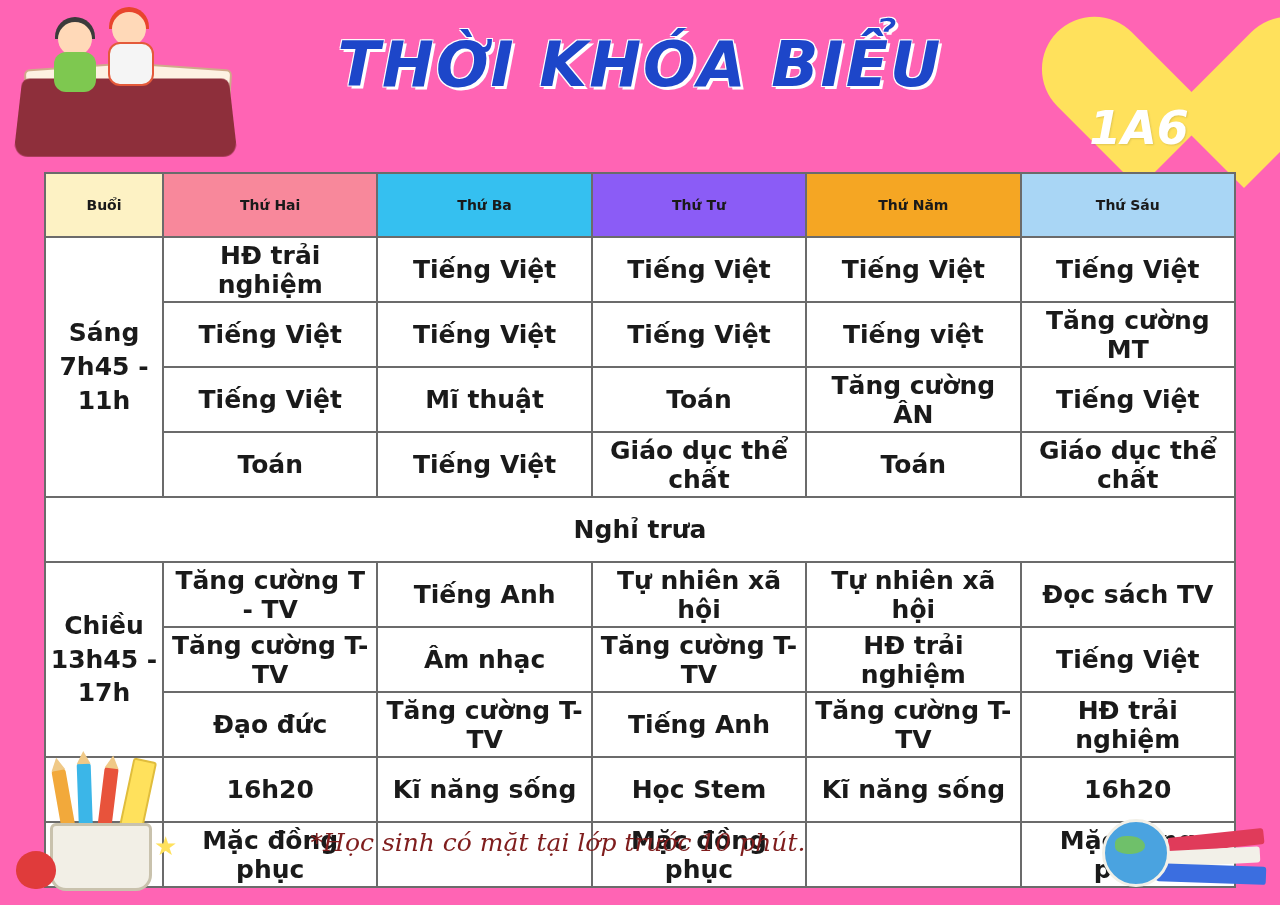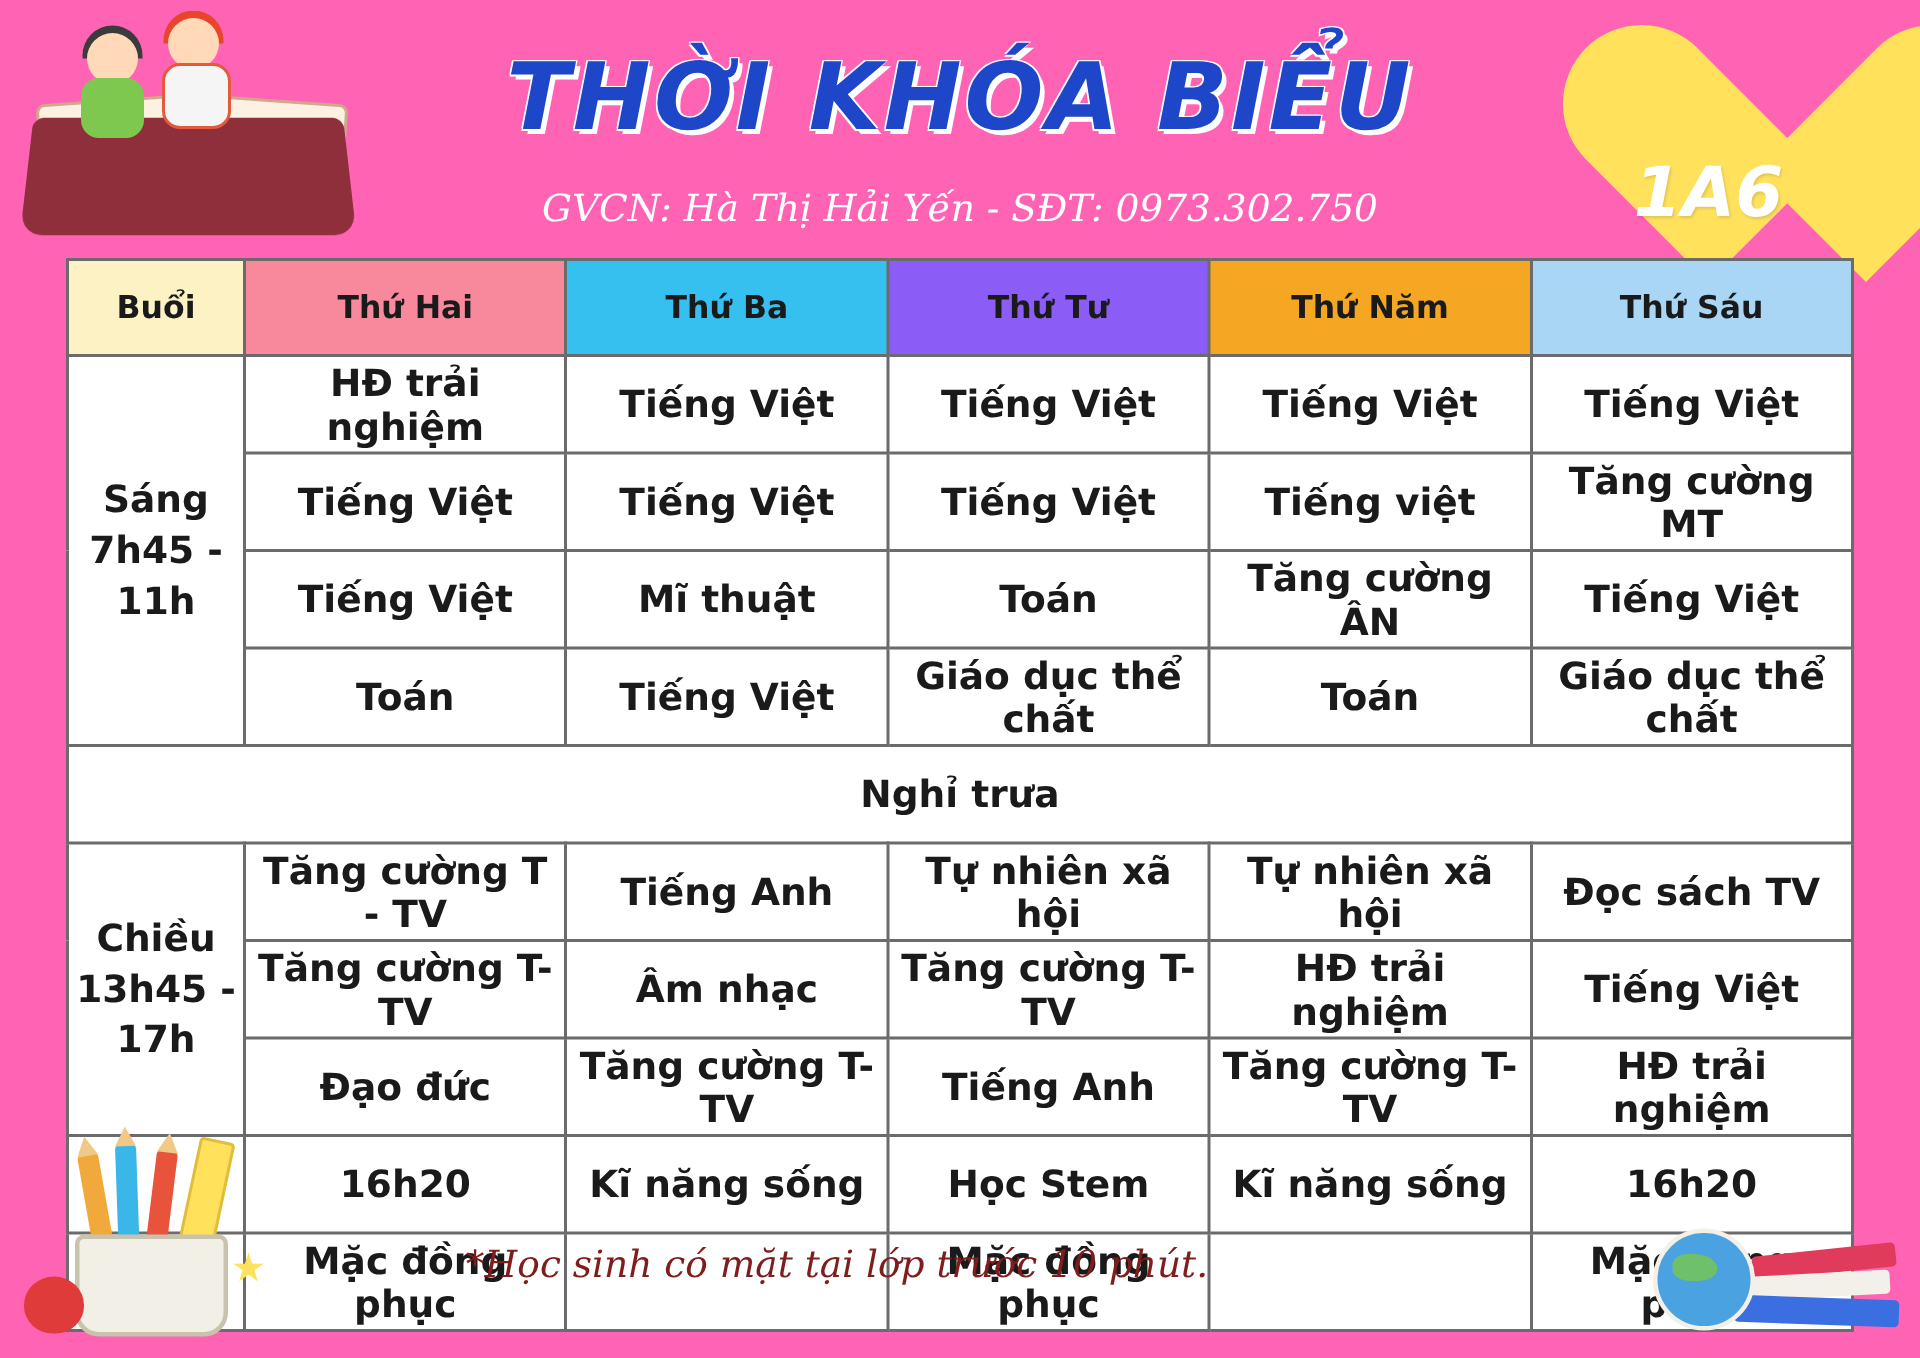--- a/index.html
+++ b/index.html
@@ -248,21 +248,21 @@
     vertical-align: middle;
     font-family: "DejaVu Sans", sans-serif;
     font-weight: bold;
     font-size: 25px;
     color: #1a1a1a;
     height: 59px;
     padding: 2px 4px;
   }
   table.tkb thead th {
     height: 58px;
-    font-size: 21px;
+    font-size: 14px;
   }
   .col-buoi { width: 108px; }
   .hdr-buoi { background: #fdf2c4; }
   .hdr-hai  { background: #f8889b; }
   .hdr-ba   { background: #35c0f0; margin-left: 16px; }
   .hdr-tu   { background: #8b5cf6; margin-left: 20px; }
   .hdr-nam  { background: #f5a623; margin-top: 29px; }
   .hdr-sau  { background: #a9d6f5; }
 
   .session-cell {
@@ -308,21 +308,20 @@
       <div class="body"></div>
     </div>
     <div class="kid kid2">
       <div class="hair"></div>
       <div class="head"></div>
       <div class="body"></div>
     </div>
   </div>
 
   <div class="title">THỜI KHÓA BIỂU</div>
-  <div class="subtitle">GVCN: Hà Thị Hải Yến - SĐT: 0973.302.750</div>
 
   <div class="heart-badge">
     <div class="heart-shape"></div>
     <div class="heart-label">1A6</div>
   </div>
 </div>
 
 <div class="table-wrap">
   <table class="tkb">
     <thead>

